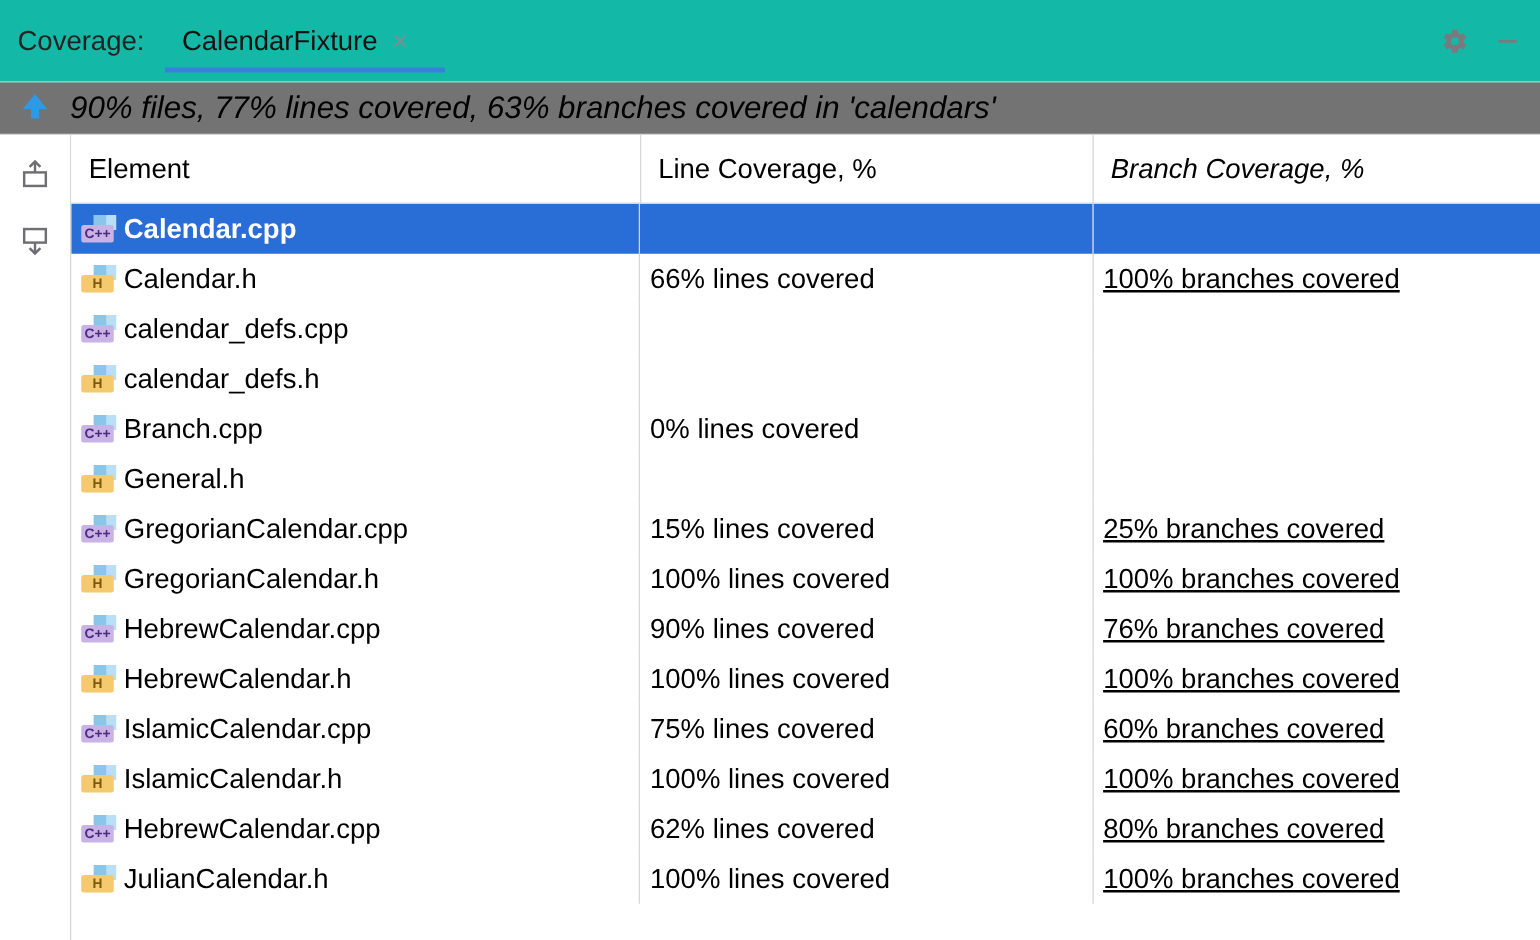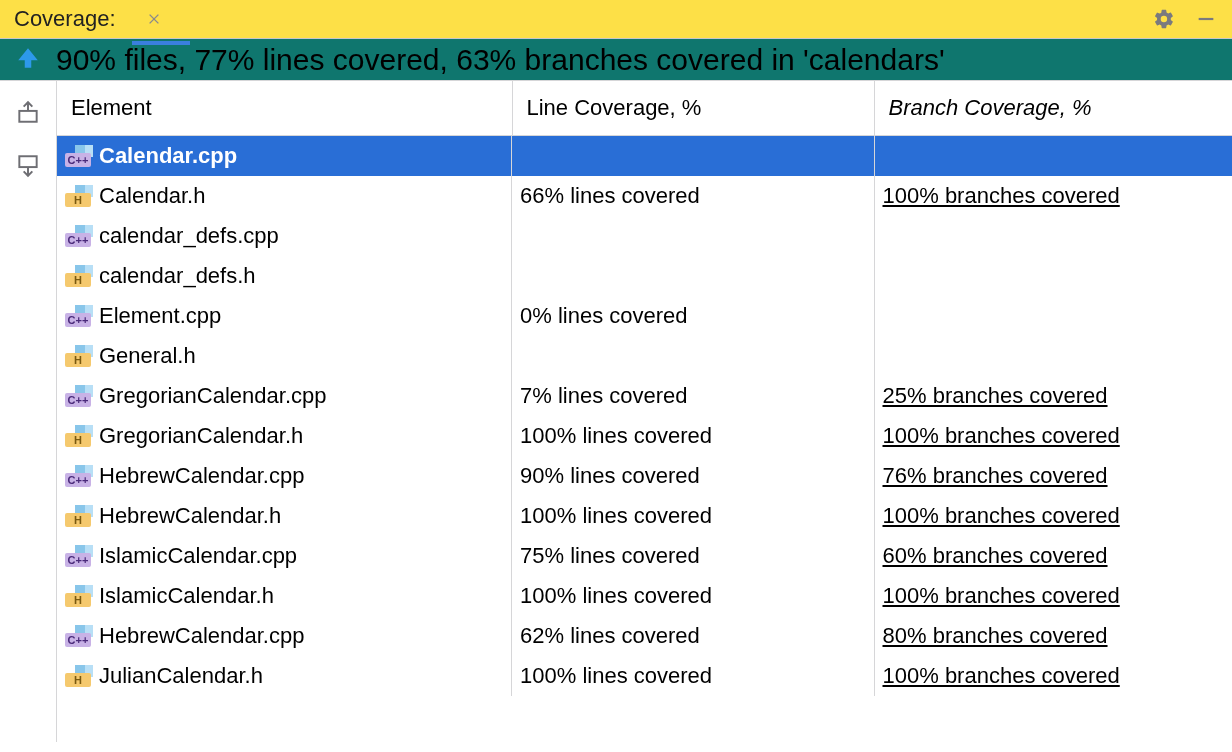--- a/index.html
+++ b/index.html
@@ -8,22 +8,22 @@
     width: 1232px; height: 752px;
     font-family: -apple-system, "Helvetica Neue", Arial, sans-serif;
     font-size: 22px;
     color: #000;
     background: #fff;
     overflow: hidden;
   }
 
   
   .header {
-    height: 39px;
-    background: #fde047;
+    height: 66px;
+    background: #14b8a6;
     border-bottom: 1px solid #c7c7c9;
     display: flex;
     align-items: center;
     padding: 0 14px 0 14px;
   }
   .header .title {
     font-size: 22px;
     color: #222;
     margin-right: 30px;
   }
@@ -59,26 +59,27 @@
     color: #7a7a7e;
     display: inline-flex; align-items: center; justify-content: center;
     margin-left: 18px;
     cursor: pointer;
   }
   .hdr-icon svg { width: 22px; height: 22px; }
 
   
   .summary {
     height: 42px;
-    background: #0f766e;
+    background: #737373;
     border-bottom: 1px solid #d6d6d8;
     display: flex;
     align-items: center;
     padding-left: 56px;
-    font-size: 30px;
+    font-size: 25px;
+    font-style: italic;
   }
 
   
   .body {
     display: flex;
     height: calc(752px - 49px - 42px);
   }
   .gutter {
     width: 56px;
     display: flex;
@@ -167,20 +168,21 @@
   .file-icon.cpp .tag { background: #c8b2e6; color: #4a2a7a; }
   .file-icon.h   .tag { background: #f5c96e; color: #7a5a10; }
 
 </style>
 </head>
 <body>
 
 <div class="header">
   <span class="title">Coverage:</span>
   <div class="tab">
+    <span class="tab-label">CalendarFixture</span>
     <span class="close">
       <svg viewBox="0 0 16 16" stroke="currentColor" stroke-width="1.6" fill="none">
           <line x1="3" y1="3" x2="13" y2="13"></line>
           <line x1="13" y1="3" x2="3" y2="13"></line>
         </svg>
     </span>
     <div class="tab-underline"></div>
   </div>
   <div class="spacer"></div>
   <span class="hdr-icon">
@@ -278,21 +280,21 @@
             </td>
             <td></td>
             <td></td>
           </tr>
           <tr class="row">
             <td class="elem">
               <span class="file-icon cpp">
                 <span class="page"></span>
                 <span class="tag">C++</span>
               </span>
-              <span>Element.cpp</span>
+              <span>Branch.cpp</span>
             </td>
             <td>0% lines covered</td>
             <td></td>
           </tr>
           <tr class="row">
             <td class="elem">
               <span class="file-icon h">
                 <span class="page"></span>
                 <span class="tag">H</span>
               </span>
@@ -302,21 +304,21 @@
             <td></td>
           </tr>
           <tr class="row">
             <td class="elem">
               <span class="file-icon cpp">
                 <span class="page"></span>
                 <span class="tag">C++</span>
               </span>
               <span>GregorianCalendar.cpp</span>
             </td>
-            <td>7% lines covered</td>
+            <td>15% lines covered</td>
             <td>25% branches covered</td>
           </tr>
           <tr class="row">
             <td class="elem">
               <span class="file-icon h">
                 <span class="page"></span>
                 <span class="tag">H</span>
               </span>
               <span>GregorianCalendar.h</span>
             </td>

